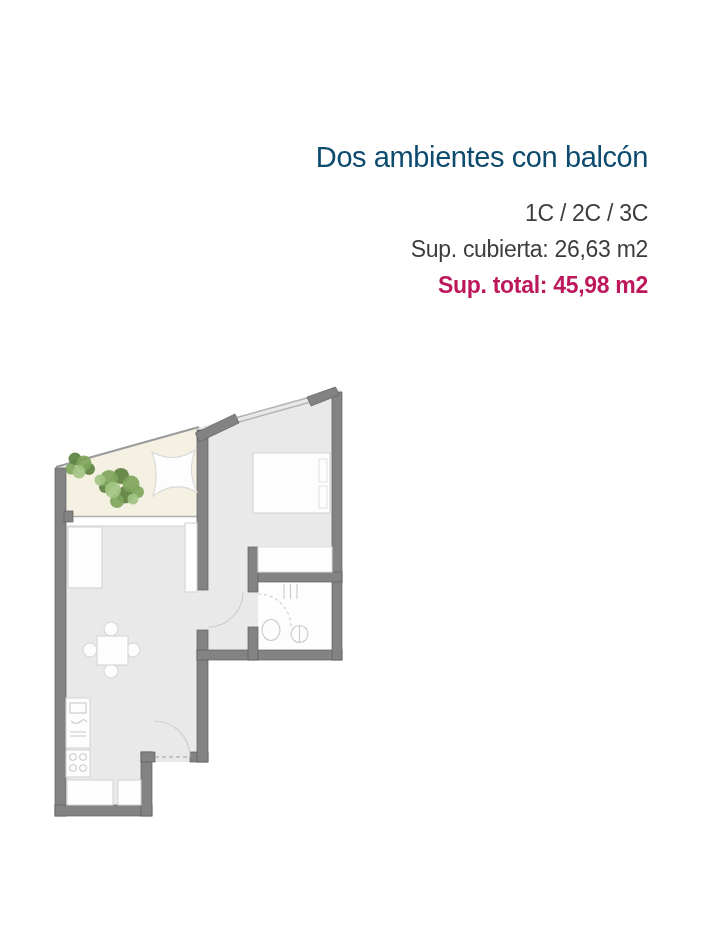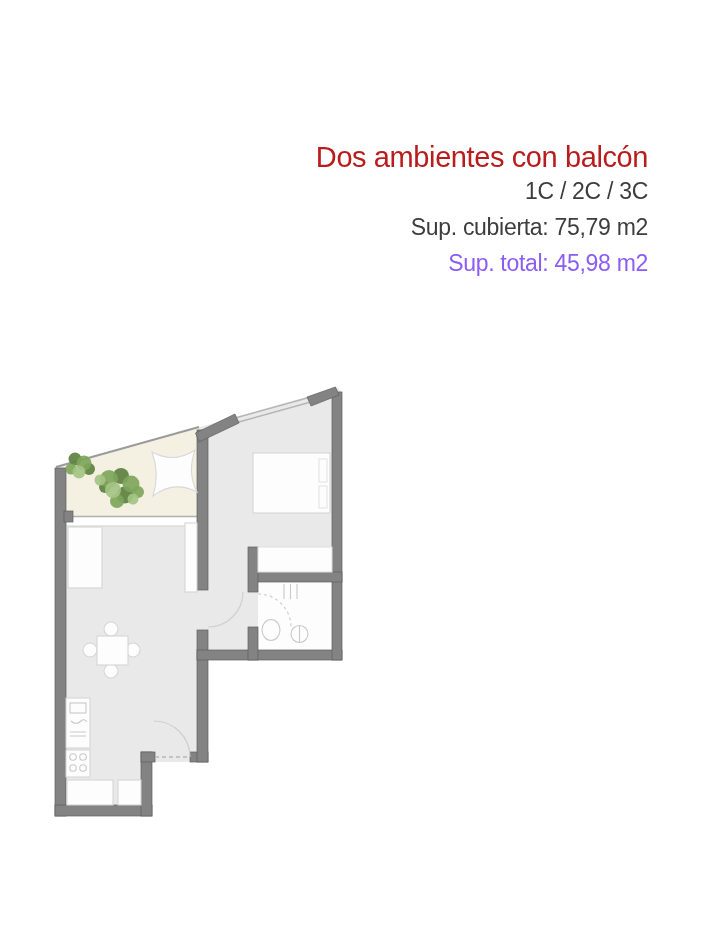--- a/index.html
+++ b/index.html
@@ -1,42 +1,42 @@
 <!DOCTYPE html>
 <html><head>
 <meta charset="utf-8">
 <style>
   html,body{margin:0;padding:0;background:#ffffff;}
   .page{position:relative;width:704px;height:950px;background:#ffffff;overflow:hidden;
         font-family:"Liberation Sans",sans-serif;}
   
   .info{position:absolute;top:141px;right:56px;text-align:right;}
-  .title{font-size:29px;line-height:32px;letter-spacing:-0.4px;color:#b91c1c;font-weight:400;}
-  .specs{}
+  .title{font-size:29px;line-height:32px;letter-spacing:-0.4px;color:#0c4a6e;font-weight:400;}
+  .specs{margin-top:22px;}
   .line{font-size:23px;line-height:36px;letter-spacing:-0.3px;color:#3d3d3d;font-weight:400;}
-  .line.total{font-weight:400;color:#8b5cf6;}
+  .line.total{font-weight:700;color:#be185d;}
   
   .plan{position:absolute;left:40px;top:380px;width:320px;height:460px;}
   .walls{stroke:#5e5e5e;stroke-width:0.7;}
   .furniture{stroke:#d6d6d6;stroke-width:1.1;}
   .fixline{stroke:#c9c9c9;stroke-width:1.1;fill:none;}
   .thinline{fill:none;}
   .arc{fill:none;stroke:#d0d0d0;stroke-width:1.2;}
   .plants circle{opacity:0.92;}
 </style>
 </head>
 <body>
 
 <div class="page">
 
   <div class="info">
     <div class="title">Dos ambientes con balcón</div>
     <div class="specs">
       <div class="line">1C / 2C / 3C</div>
-      <div class="line">Sup. cubierta: 75,79 m2</div>
+      <div class="line">Sup. cubierta: 26,63 m2</div>
       <div class="line total">Sup. total: 45,98 m2</div>
     </div>
   </div>
 
   <svg class="plan" viewBox="0 0 320 460">
 
     <polygon points="15,88 298,8 302,12 302,280 168,280 168,382 112,382 112,436 15,436" fill="#e9e9e9"></polygon>
 
     <polygon points="24,86 157,48 157,137 24,137" fill="#f4f1e2"></polygon>
 

